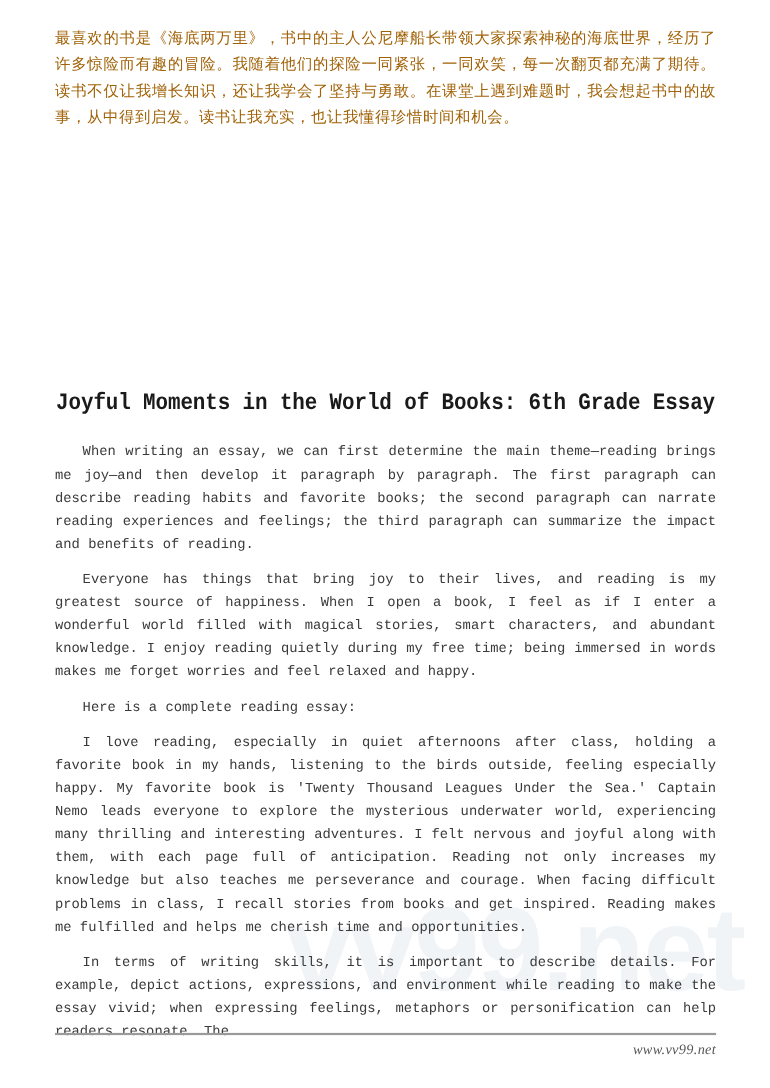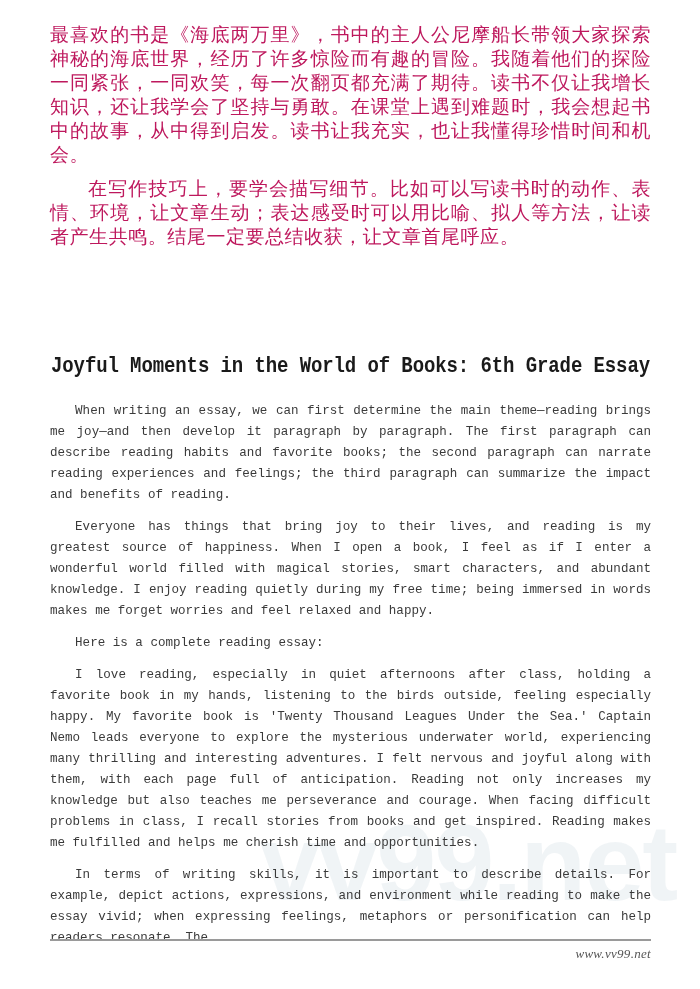--- a/index.html
+++ b/index.html
@@ -15,26 +15,26 @@
       color: #333333;
     }
     .page {
       position: absolute;
       left: 50px;
       top: 24px;
       width: 601px;
     }
     .zh p {
       margin: 0 0 10px 0;
-      font-family: Liberation Mono, monospace;
-      font-size: 19px;
+      font-family: Liberation Serif, serif;
+      font-size: 14px;
       line-height: 24px;
       letter-spacing: 0.55px;
       text-align: justify;
-      color: #be185d;
+      color: #a16207;
     }
     .zh p.indent { text-indent: 2em; }
     .title {
       margin: 0;
       position: absolute;
       left: 0;
       width: 601px;
       top: 330px;
       text-align: center;
       font-family: "Liberation Mono", "DejaVu Sans Mono", monospace;
@@ -93,21 +93,20 @@
     }
   </style>
 </head>
 <body>
 
 <div class="watermark">vv99.net</div>
 
 <div class="page">
   <div class="zh">
     <p>最喜欢的书是《海底两万里》，书中的主人公尼摩船长带领大家探索神秘的海底世界，经历了许多惊险而有趣的冒险。我随着他们的探险一同紧张，一同欢笑，每一次翻页都充满了期待。读书不仅让我增长知识，还让我学会了坚持与勇敢。在课堂上遇到难题时，我会想起书中的故事，从中得到启发。读书让我充实，也让我懂得珍惜时间和机会。</p>
-    <p class="indent">在写作技巧上，要学会描写细节。比如可以写读书时的动作、表情、环境，让文章生动；表达感受时可以用比喻、拟人等方法，让读者产生共鸣。结尾一定要总结收获，让文章首尾呼应。</p>
   </div>
 
   <h1 class="title">Joyful Moments in the World of Books: 6th Grade Essay</h1>
 
   <div class="en">
     <p>When writing an essay, we can first determine the main theme—reading brings me joy—and then develop it paragraph by paragraph. The first paragraph can describe reading habits and favorite books; the second paragraph can narrate reading experiences and feelings; the third paragraph can summarize the impact and benefits of reading.</p>
     <p>Everyone has things that bring joy to their lives, and reading is my greatest source of happiness. When I open a book, I feel as if I enter a wonderful world filled with magical stories, smart characters, and abundant knowledge. I enjoy reading quietly during my free time; being immersed in words makes me forget worries and feel relaxed and happy.</p>
     <p>Here is a complete reading essay:</p>
     <p>I love reading, especially in quiet afternoons after class, holding a favorite book in my hands, listening to the birds outside, feeling especially happy. My favorite book is 'Twenty Thousand Leagues Under the Sea.' Captain Nemo leads everyone to explore the mysterious underwater world, experiencing many thrilling and interesting adventures. I felt nervous and joyful along with them, with each page full of anticipation. Reading not only increases my knowledge but also teaches me perseverance and courage. When facing difficult problems in class, I recall stories from books and get inspired. Reading makes me fulfilled and helps me cherish time and opportunities.</p>
     <p class="last">In terms of writing skills, it is important to describe details. For example, depict actions, expressions, and environment while reading to make the essay vivid; when expressing feelings, metaphors or personification can help readers resonate. The</p>

